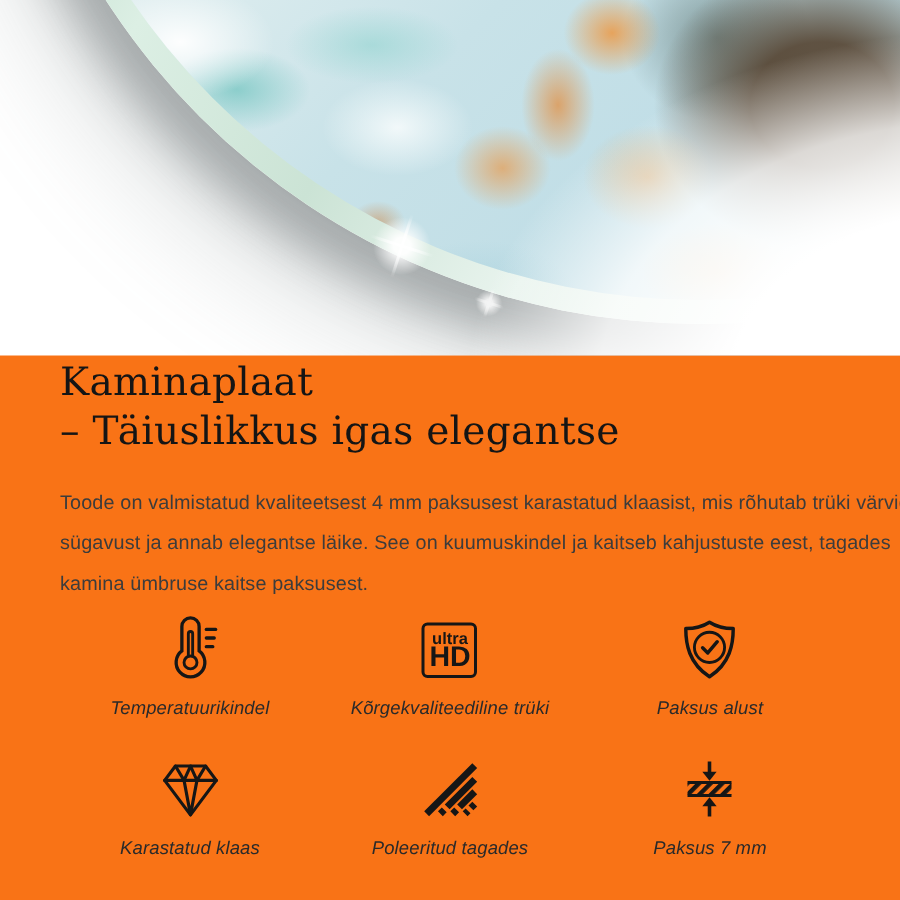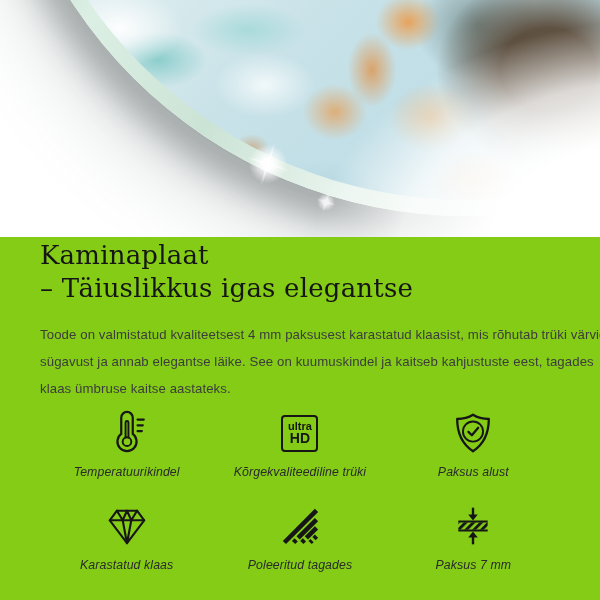--- a/index.html
+++ b/index.html
@@ -1,21 +1,21 @@
 <!DOCTYPE html>
 <html><head>
 <meta charset="utf-8">
 <style>
   html,body{margin:0;padding:0;}
   body{
     width:600px;height:600px;background:#ffffff;overflow:hidden;
     font-family:"Liberation Sans", sans-serif;
     -webkit-font-smoothing:antialiased;
   }
-  .page{position:relative;width:600px;height:600px;background:#84cc16;}
+  .page{position:relative;width:600px;height:600px;background:#f97316;}
 
   
   .hero{position:relative;height:237px;overflow:hidden;background:#fff;}
   .glass-outer{
     position:absolute;width:944px;height:944px;border-radius:50%;
     left:-5px;top:-728px;
     background:linear-gradient(118deg,
       #143f27 4.5%, #2e6a47 7%, #6ba183 13%, #b7d6c4 22%,
       #dcefe4 34%, #cbe3d5 46%, #e9f4ee 58%, #d8ebdf 68%, #f2f8f4 80%);
     box-shadow:-14px 22px 30px rgba(70,80,82,0.38),
@@ -76,21 +76,21 @@
   .feature{display:flex;flex-direction:column;align-items:center;}
   .icon-box{height:46px;display:flex;align-items:center;justify-content:center;margin-bottom:9px;}
   .feature-label{font-size:12.3px;color:#2a2a2a;letter-spacing:0.1px;font-style:italic;}
   svg.fi{display:block;}
   .hd-box{
     width:33px;height:33px;border:2.5px solid #161616;border-radius:4px;
     display:flex;flex-direction:column;align-items:center;justify-content:center;
     color:#161616;
   }
   .hd-top{font-size:11px;font-weight:600;line-height:10px;letter-spacing:0;}
-  .hd-bottom{font-size:14px;font-weight:800;line-height:15px;letter-spacing:0;}
+  .hd-bottom{font-size:19px;font-weight:800;line-height:15px;letter-spacing:0;}
 </style>
 </head>
 <body>
 
 <div class="page">
 
   <div class="hero">
     <div class="glass-outer"></div>
     <div class="glass-face"></div>
     <div class="hero-fade"></div>
@@ -107,21 +107,21 @@
   </div>
 
   <div class="content">
     <h1 class="title">
       <span>Kaminaplaat</span>
       <span>– Täiuslikkus igas elegantse</span>
     </h1>
     <div class="body-text">
       <div>Toode on valmistatud kvaliteetsest 4 mm paksusest karastatud klaasist, mis rõhutab trüki värvide</div>
       <div>sügavust ja annab elegantse läike. See on kuumuskindel ja kaitseb kahjustuste eest, tagades</div>
-      <div>klaas ümbruse kaitse aastateks.</div>
+      <div>kamina ümbruse kaitse paksusest.</div>
     </div>
 
     <div class="features">
 
       <div class="feature">
         <div class="icon-box">
           <svg class="fi" width="46" height="46" viewBox="0 0 48 48" fill="none" stroke="#161616" stroke-width="2.3" stroke-linecap="round">
             <path d="M18 8 A6 6 0 0 1 30 8 L30 25 A10 10 0 1 1 18 25 Z"></path>
             <circle cx="24" cy="33" r="4.5" stroke-width="2"></circle>
             <path d="M22.5 28.8 L22.5 13 A1.5 1.5 0 0 1 25.5 13 L25.5 28.8" stroke-width="2"></path>

